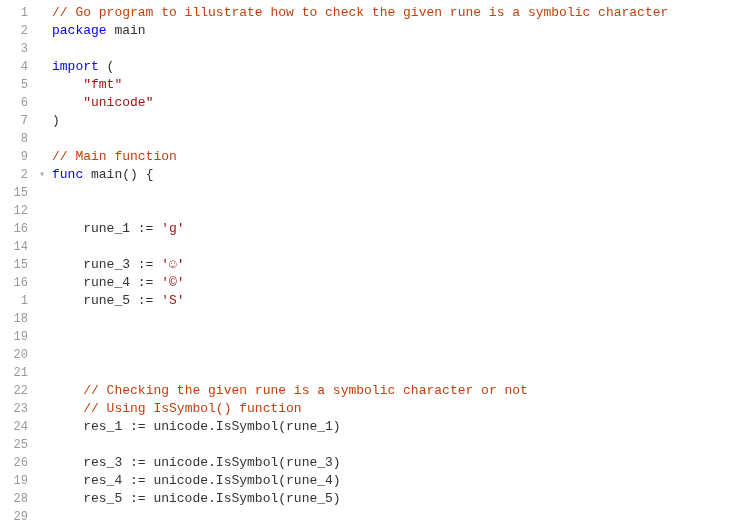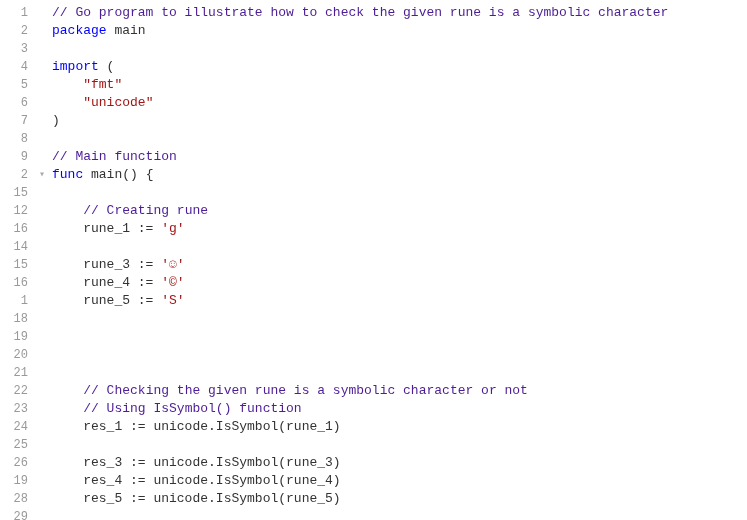--- a/index.html
+++ b/index.html
@@ -46,21 +46,21 @@
       color: #aaa;
       font-size: 10px;
       text-align: center;
     }
 
     .code-content {
       padding-left: 4px;
       white-space: pre;
     }
 
-    .comment { color: #4c1d95; }
+    .comment { color: #c2410c; }
     .keyword { color: #0000ff; }
     .string { color: #a31515; }
     .plain { color: #333; text-align: center; }
   </style>
 </head>
 <body>
 
 <div class="code-container" id="code-container">
 <div class="code-line">
       <span class="line-number">1</span>
@@ -113,21 +113,20 @@
       <span class="code-content"><span class="keyword">func</span><span class="plain"> main() {</span></span>
     </div>
     <div class="code-line">
       <span class="line-number">15</span>
       <span class="fold-gutter"></span>
       <span class="code-content"></span>
     </div>
     <div class="code-line">
       <span class="line-number">12</span>
       <span class="fold-gutter"></span>
-      <span class="code-content"><span class="plain">    </span><span class="comment">// Creating rune</span></span>
     </div>
     <div class="code-line">
       <span class="line-number">16</span>
       <span class="fold-gutter"></span>
       <span class="code-content"><span class="plain">    rune_1 := </span><span class="string">'g'</span></span>
     </div>
     <div class="code-line">
       <span class="line-number">14</span>
       <span class="fold-gutter"></span>
     </div>

